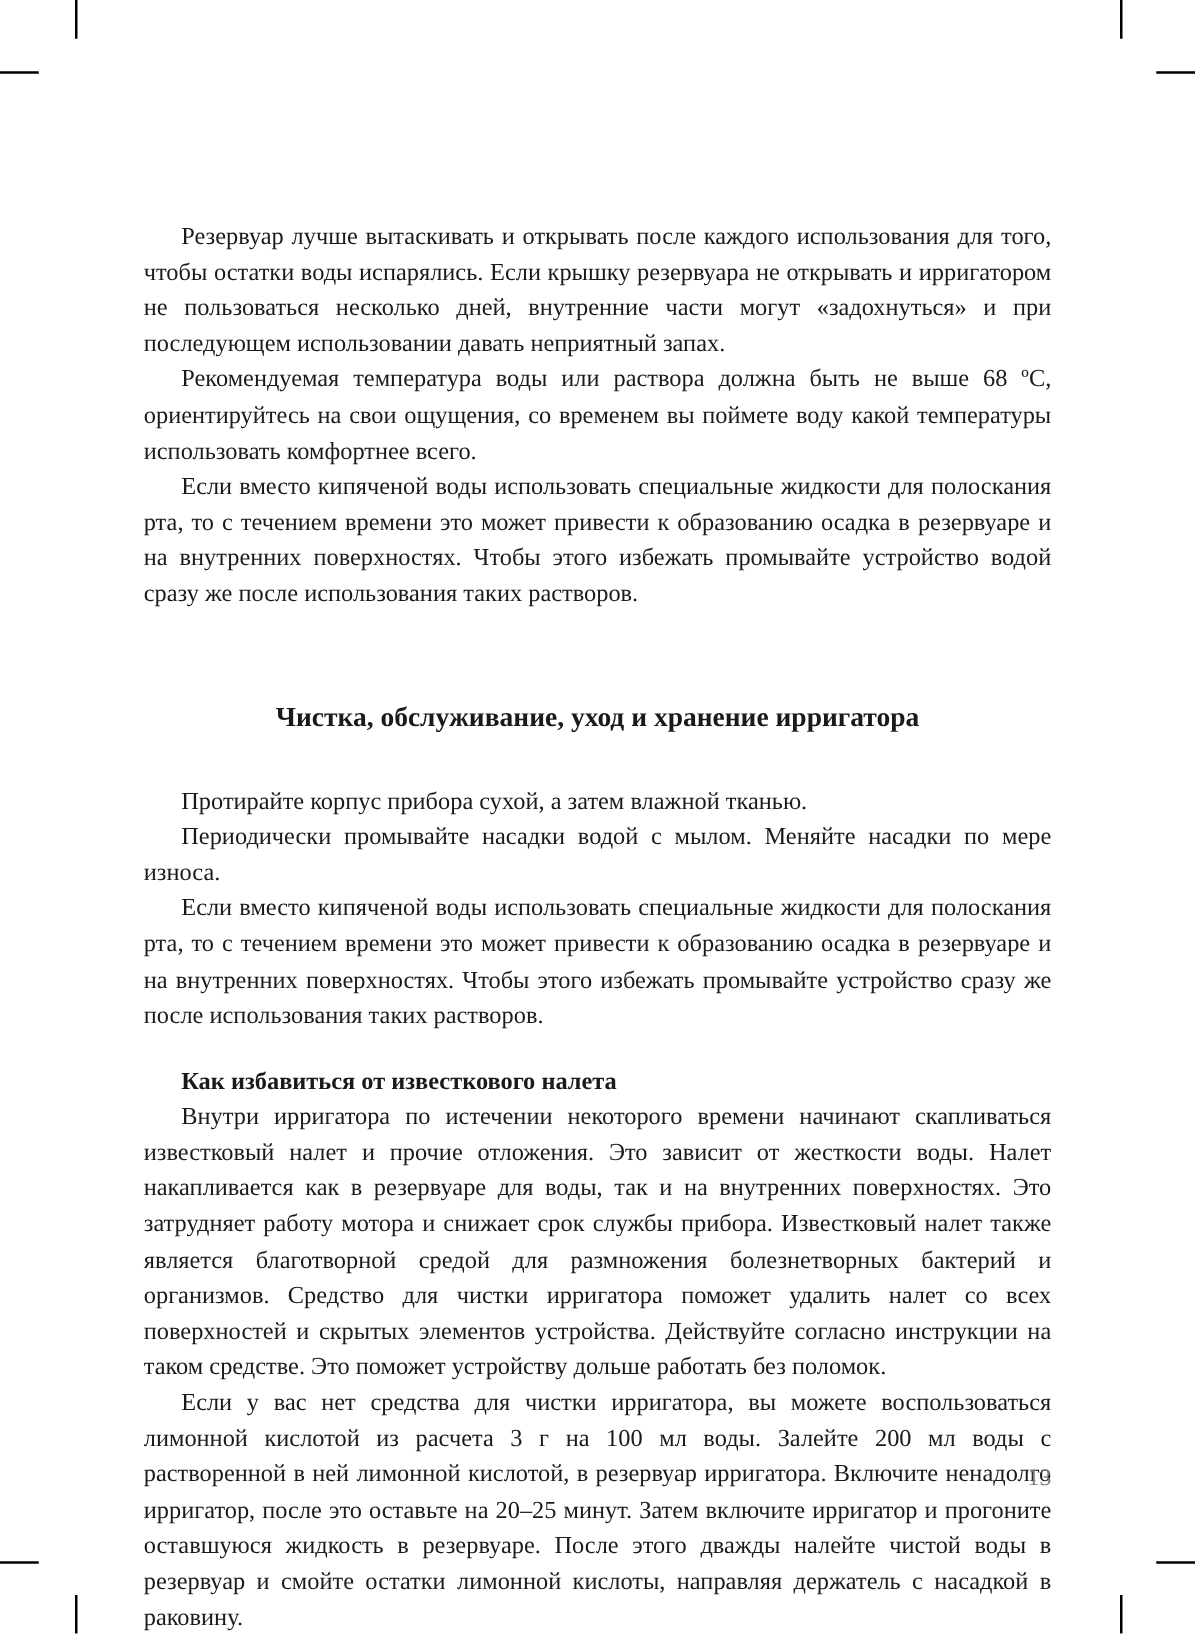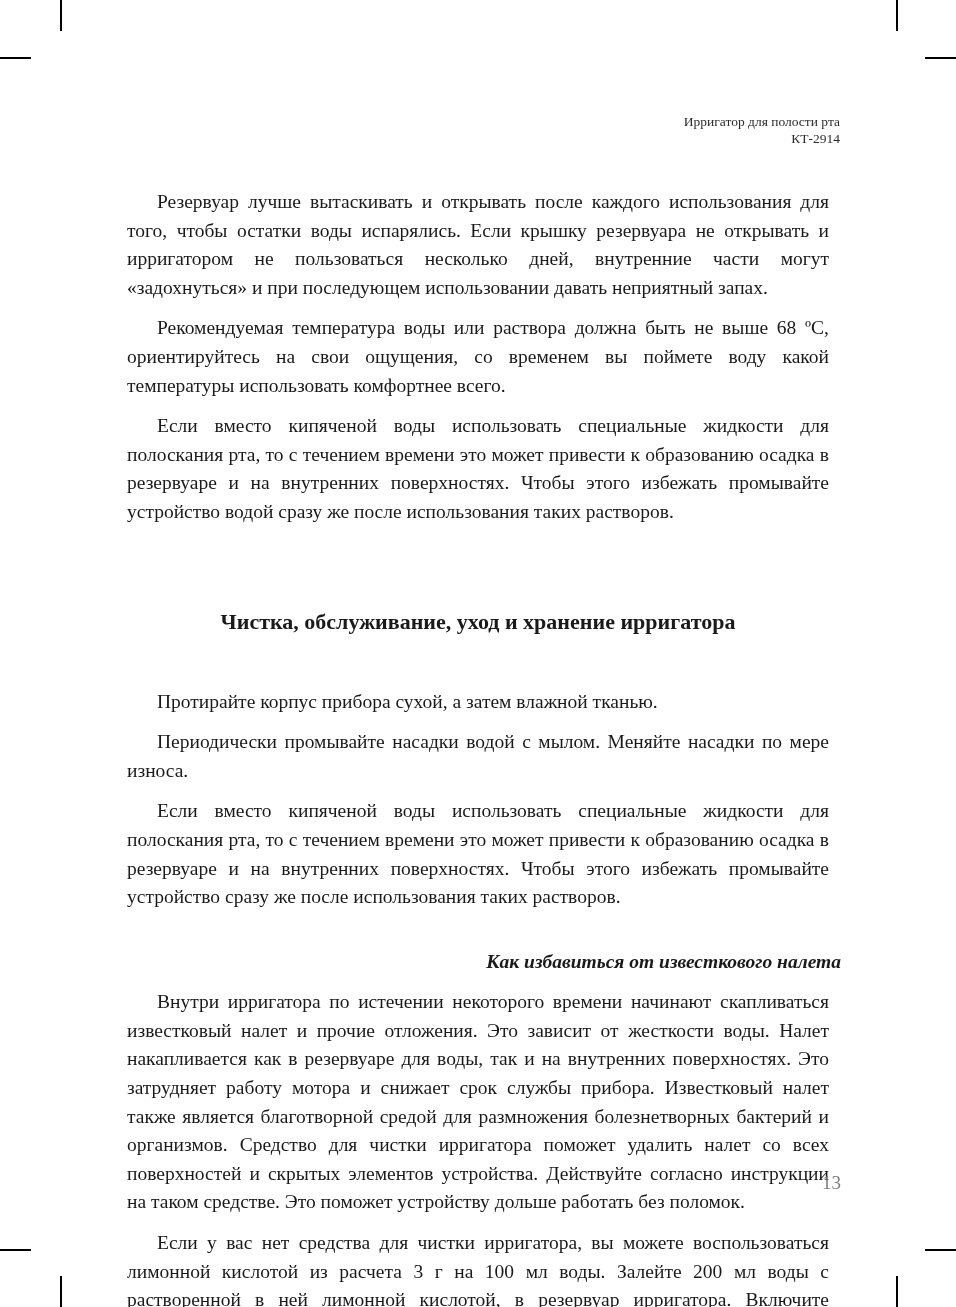--- a/index.html
+++ b/index.html
@@ -51,21 +51,21 @@
 
   
   .content {
     position: absolute;
     left: 115px;
     top: 176px;
     width: 726px;
   }
 
   p.para {
-    margin: 12px;
+    margin: 0;
     font-size: 19.5px;
     line-height: 28.6px;
     text-align: justify;
     text-indent: 30px;
     hyphens: manual;
     -webkit-hyphens: manual;
   }
 
   .section-title {
     margin: 16px;
@@ -74,22 +74,21 @@
     font-weight: bold;
     text-align: center;
   }
 
   .sub-title {
     margin: 0;
     font-size: 19.5px;
     line-height: 28.6px;
     font-weight: bold;
     text-indent: 30px;
-    text-align: right;
-    font-style: italic;
+    text-align: left;
   }
 
   .gap-before-heading { height: 52px; }
   .gap-after-heading  { height: 23px; }
   .gap-before-sub     { height: 24px; }
 
   
   .folio {
     position: absolute;
     left: 0;
@@ -107,24 +106,20 @@
 
   <div class="crop crop-v crop-tl-v"></div>
   <div class="crop crop-h crop-tl-h"></div>
   <div class="crop crop-v crop-tr-v"></div>
   <div class="crop crop-h crop-tr-h"></div>
   <div class="crop crop-v crop-bl-v"></div>
   <div class="crop crop-h crop-bl-h"></div>
   <div class="crop crop-v crop-br-v"></div>
   <div class="crop crop-h crop-br-h"></div>
 
-  <div class="running-head">
-    <div>Ирригатор для полости рта</div>
-    <div>КТ-2914</div>
-  </div>
 
   <div class="content">
 
     <p class="para">Резервуар лучше вытаскивать и открывать после каждого использования для того, чтобы остатки воды испарялись. Если крышку резервуара не открывать и ирригатором не пользоваться несколько дней, внутренние части могут «задохнуться» и при последующем использовании давать неприятный запах.</p>
     <p class="para">Рекомендуемая температура воды или раствора должна быть не выше 68 ºС, ориентируйтесь на свои ощущения, со временем вы поймете воду какой температуры использовать комфортнее всего.</p>
     <p class="para">Если вместо кипяченой воды использовать специальные жидкости для полоскания рта, то с течением времени это может привести к образованию осадка в резервуаре и на внутренних поверхностях. Чтобы этого избежать промывайте устройство водой сразу же после использования таких растворов.</p>
 
     <div class="gap-before-heading"></div>
     <h2 class="section-title">Чистка, обслуживание, уход и хранение ирригатора</h2>
     <div class="gap-after-heading"></div>

